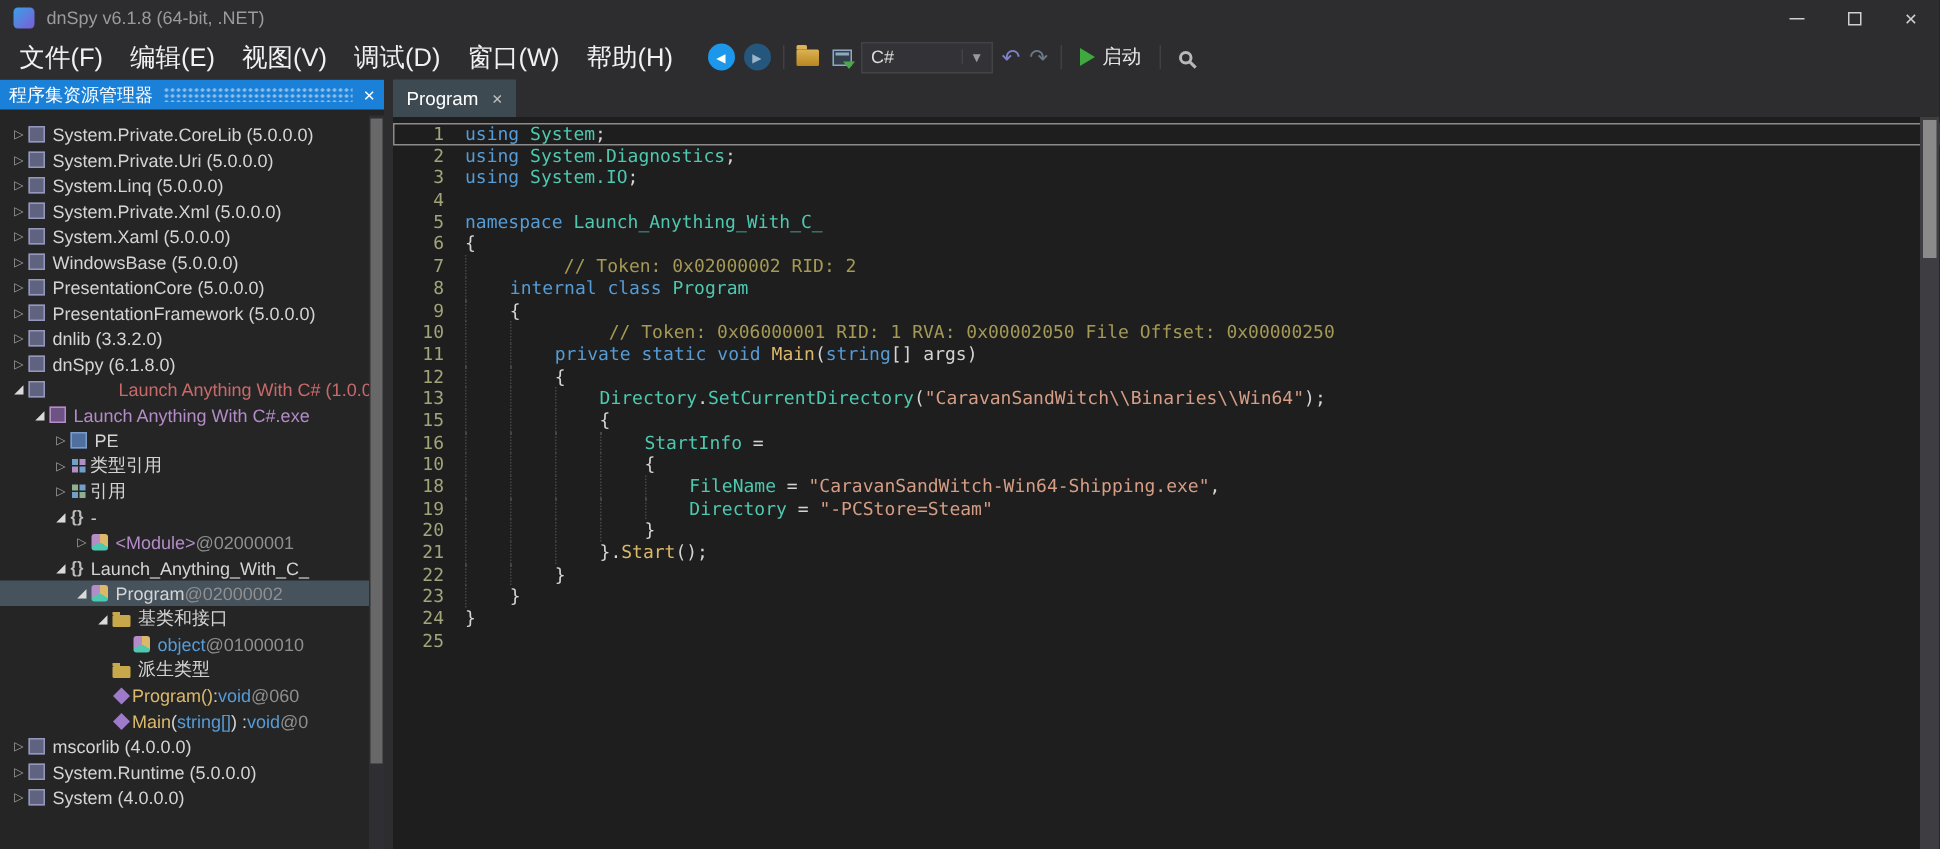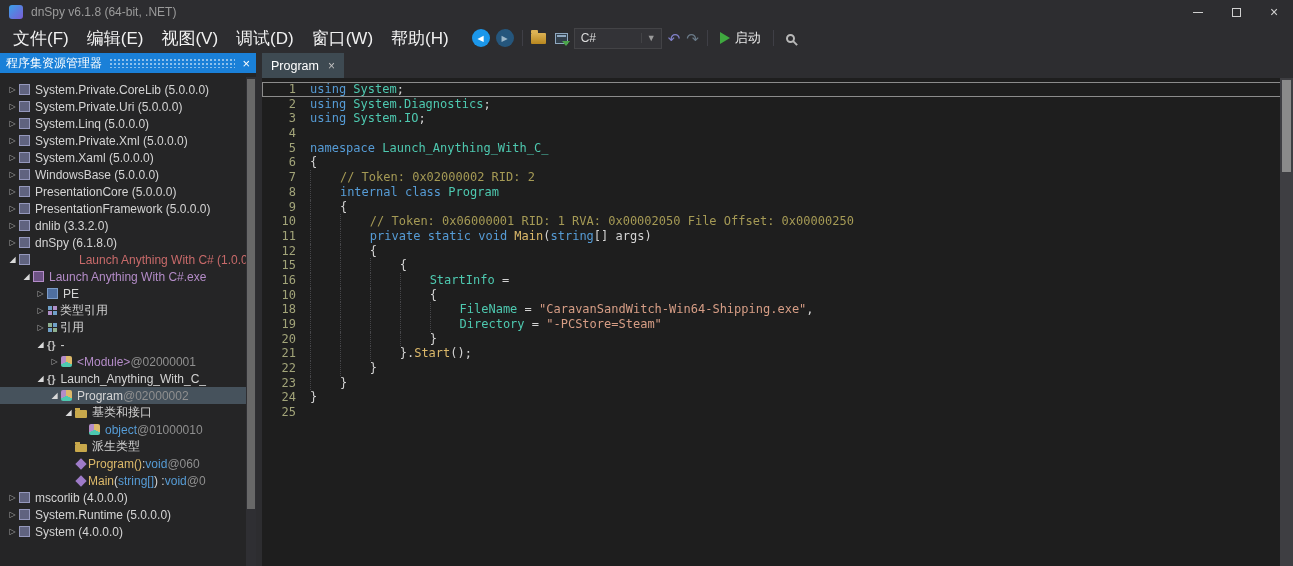--- a/index.html
+++ b/index.html
@@ -88,21 +88,21 @@
   .tab { display:flex; align-items:center; gap:9px; padding:0 9px; background:#3e4a52; color:#ffffff; font-size:12.5px; }
   .tab-close { color:#c0c0c0; font-size:12px; line-height:1; }
   .editor { position:absolute; top:25px; left:0; right:0; bottom:0; background:#1e1e1e;
     font-family:"DejaVu Sans Mono",monospace; font-size:12px; padding-top:4px; }
   .cl { display:flex; height:14.7px; line-height:14.7px; white-space:pre; }
   .cl.cur { box-shadow:inset 0 0 0 1px #8c8c8c; }
   .ln { flex:0 0 48px; text-align:right; padding-right:14px; color:var(--c-ln,#a2a479); }
   .ct { flex:1; white-space:pre; }
   .ig { display:inline-block; white-space:pre; border-left:1px dotted #454548; height:14.7px; vertical-align:top; }
   .tk-kw { color:var(--c-kw,#569cd6); } .tk-ty { color:var(--c-ty,#4ec9b0); } .tk-me { color:var(--c-me,#dcb96a); }
-  .tk-st { color:var(--c-st,#d69d85); } .tk-cm { color:var(--c-cm,#a59a55); } .tk-pl { color:#d4d4d4; }
+  .tk-st { color:var(--c-st,#d69d85); } .tk-cm { color:var(--c-cm,#a59a55);margin-left:36px; } .tk-pl { color:#d4d4d4; }
   .ed-scroll { position:absolute; top:0; right:0; bottom:0; width:13px; background:#3e3e42; }
   .ed-thumb { position:absolute; top:2px; left:2px; right:2px; height:92px; background:#8a8a8a; }
 </style>
 </head>
 <body>
 
 <div class="titlebar">
   <div class="app-icon"></div>
   <div class="title-text">dnSpy v6.1.8 (64-bit, .NET)</div>
   <div class="win-btns">
@@ -332,20 +332,21 @@
         <div class="cl"><span class="ln">3</span><span class="ct"><span class="tk-kw">using</span><span class="tk-pl"> </span><span class="tk-ty">System.IO</span><span class="tk-pl">;</span></span></div>
         <div class="cl"><span class="ln">4</span><span class="ct"></span></div>
         <div class="cl"><span class="ln">5</span><span class="ct"><span class="tk-kw">namespace</span><span class="tk-pl"> </span><span class="tk-ty">Launch_Anything_With_C_</span></span></div>
         <div class="cl"><span class="ln">6</span><span class="ct"><span class="tk-pl">{</span></span></div>
         <div class="cl"><span class="ln">7</span><span class="ct"><span class="ig">    </span><span class="tk-cm">// Token: 0x02000002 RID: 2</span></span></div>
         <div class="cl"><span class="ln">8</span><span class="ct"><span class="ig">    </span><span class="tk-kw">internal</span><span class="tk-pl"> </span><span class="tk-kw">class</span><span class="tk-pl"> </span><span class="tk-ty">Program</span></span></div>
         <div class="cl"><span class="ln">9</span><span class="ct"><span class="ig">    </span><span class="tk-pl">{</span></span></div>
         <div class="cl"><span class="ln">10</span><span class="ct"><span class="ig">    </span><span class="ig">    </span><span class="tk-cm">// Token: 0x06000001 RID: 1 RVA: 0x00002050 File Offset: 0x00000250</span></span></div>
         <div class="cl"><span class="ln">11</span><span class="ct"><span class="ig">    </span><span class="ig">    </span><span class="tk-kw">private</span><span class="tk-pl"> </span><span class="tk-kw">static</span><span class="tk-pl"> </span><span class="tk-kw">void</span><span class="tk-pl"> </span><span class="tk-me">Main</span><span class="tk-pl">(</span><span class="tk-kw">string</span><span class="tk-pl">[] args)</span></span></div>
         <div class="cl"><span class="ln">12</span><span class="ct"><span class="ig">    </span><span class="ig">    </span><span class="tk-pl">{</span></span></div>
+        <div class="cl"><span class="ln">13</span><span class="ct"><span class="ig">    </span><span class="ig">    </span><span class="ig">    </span><span class="tk-ty">Directory</span><span class="tk-pl">.</span><span class="tk-ty">SetCurrentDirectory</span><span class="tk-pl">(</span><span class="tk-st">"CaravanSandWitch\\Binaries\\Win64"</span><span class="tk-pl">);</span></span></div>
         <div class="cl"><span class="ln">15</span><span class="ct"><span class="ig">    </span><span class="ig">    </span><span class="ig">    </span><span class="tk-pl">{</span></span></div>
         <div class="cl"><span class="ln">16</span><span class="ct"><span class="ig">    </span><span class="ig">    </span><span class="ig">    </span><span class="ig">    </span><span class="tk-ty">StartInfo</span><span class="tk-pl"> = </span></span></div>
         <div class="cl"><span class="ln">10</span><span class="ct"><span class="ig">    </span><span class="ig">    </span><span class="ig">    </span><span class="ig">    </span><span class="tk-pl">{</span></span></div>
         <div class="cl"><span class="ln">18</span><span class="ct"><span class="ig">    </span><span class="ig">    </span><span class="ig">    </span><span class="ig">    </span><span class="ig">    </span><span class="tk-ty">FileName</span><span class="tk-pl"> = </span><span class="tk-st">"CaravanSandWitch-Win64-Shipping.exe"</span><span class="tk-pl">,</span></span></div>
         <div class="cl"><span class="ln">19</span><span class="ct"><span class="ig">    </span><span class="ig">    </span><span class="ig">    </span><span class="ig">    </span><span class="ig">    </span><span class="tk-ty">Directory</span><span class="tk-pl"> = </span><span class="tk-st">"-PCStore=Steam"</span></span></div>
         <div class="cl"><span class="ln">20</span><span class="ct"><span class="ig">    </span><span class="ig">    </span><span class="ig">    </span><span class="ig">    </span><span class="tk-pl">}</span></span></div>
         <div class="cl"><span class="ln">21</span><span class="ct"><span class="ig">    </span><span class="ig">    </span><span class="ig">    </span><span class="tk-pl">}.</span><span class="tk-me">Start</span><span class="tk-pl">();</span></span></div>
         <div class="cl"><span class="ln">22</span><span class="ct"><span class="ig">    </span><span class="ig">    </span><span class="tk-pl">}</span></span></div>
         <div class="cl"><span class="ln">23</span><span class="ct"><span class="ig">    </span><span class="tk-pl">}</span></span></div>
         <div class="cl"><span class="ln">24</span><span class="ct"><span class="tk-pl">}</span></span></div>

